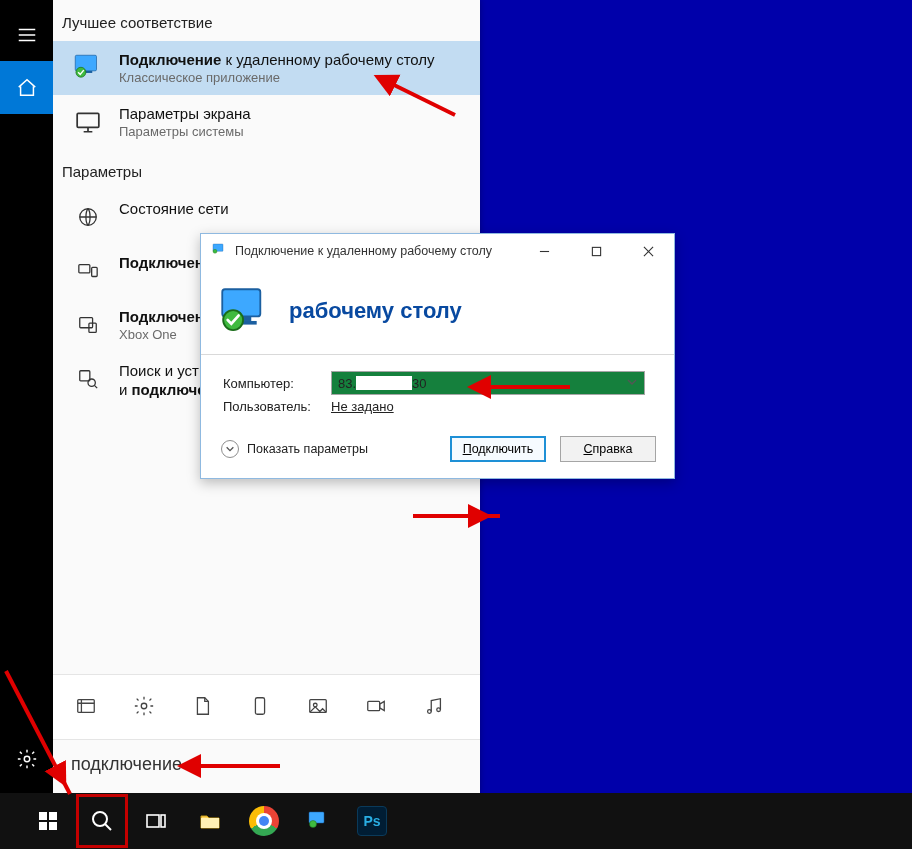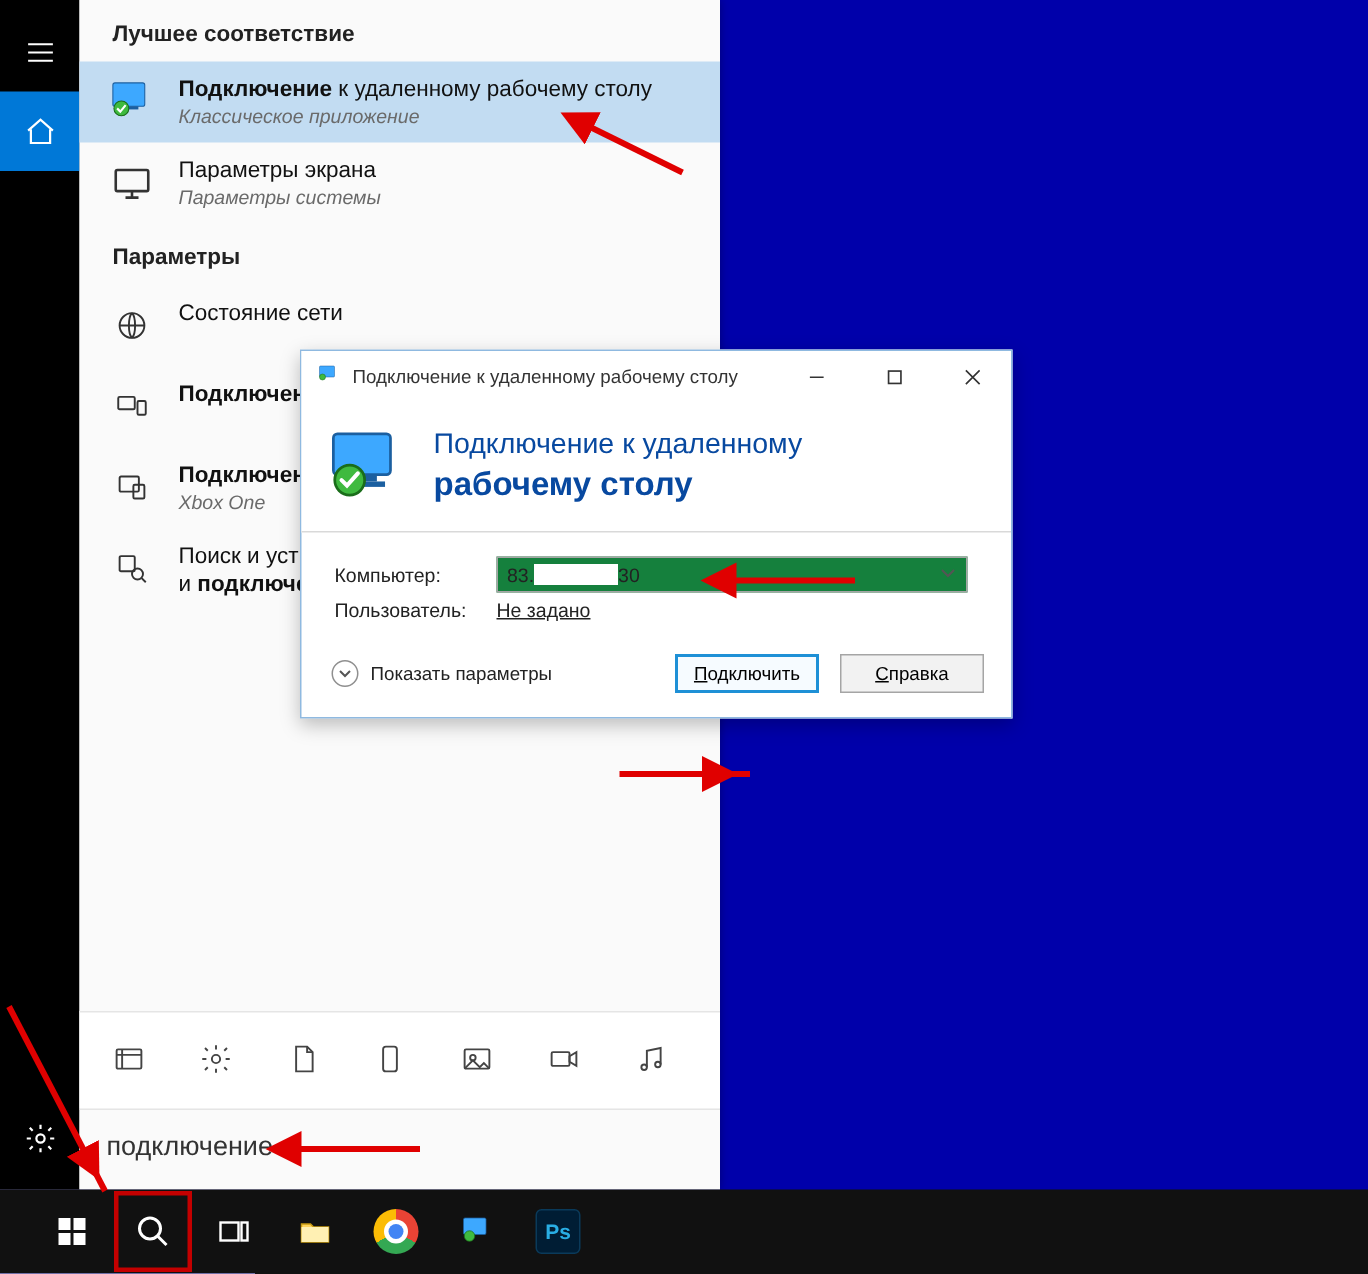--- a/index.html
+++ b/index.html
@@ -30,34 +30,34 @@
   }
   .rail-btn.active { background:#0078d7; }
   .rail-btn svg { width:22px; height:22px; fill:none; stroke:#fff; stroke-width:1.6; }
 
   .start-content {
     flex:1; background:#fafafa; display:flex; flex-direction:column;
     color:#222;
     position:relative;
   }
   .section-header {
-    padding:14px 22px 10px; font-size:15px; font-weight:700; color:#222;
+    padding:14px 9px 10px; font-size:15px; font-weight:400; color:#222;
   }
   .result-item {
     display:flex; padding:10px 18px; gap:14px; align-items:flex-start;
     cursor:pointer;
   }
   .result-item.selected { background:#c2dcf2; }
   .result-icon {
     width:34px; height:34px; flex:0 0 34px; display:flex; align-items:center; justify-content:center;
   }
   .result-text { display:flex; flex-direction:column; gap:2px; }
   .result-title { font-size:15px; color:#111; }
   .result-title .bold { font-weight:600; }
-  .result-sub { font-size:13px; color:#6a6a6a;font-style:italic; }
+  .result-sub { font-size:13px; color:#6a6a6a; }
 
   .filters-strip {
     margin-top:auto;
     border-top:1px solid #e5e5e5;
     padding:8px 10px 10px;
     display:flex; gap:12px; align-items:center;
     background:#fff;
   }
   .filter-btn {
     width:46px; height:46px; display:flex; align-items:center; justify-content:center; cursor:pointer;
@@ -347,21 +347,20 @@
     <div class="rdp-banner-icon">
       <svg viewBox="0 0 64 64" width="58" height="58">
         <rect x="8" y="8" width="42" height="30" rx="3" fill="#3da8ff" stroke="#1b5fa0" stroke-width="2"></rect>
         <rect x="18" y="38" width="22" height="5" fill="#1b5fa0"></rect>
         <rect x="12" y="43" width="34" height="4" fill="#1b5fa0"></rect>
         <circle cx="20" cy="42" r="11" fill="#3fba3f" stroke="#1a6d1a" stroke-width="2"></circle>
         <path d="M14 42l4 4 8-9" stroke="#fff" stroke-width="3" fill="none" stroke-linecap="round"></path>
       </svg>
     </div>
     <div class="rdp-banner-text">
-      <div>Подключение к удаленному</div>
       <div class="line2">рабочему столу</div>
     </div>
   </div>
 
   <div class="rdp-body">
     <div class="rdp-row">
       <div class="rdp-label">Компьютер:</div>
       <div class="rdp-combo">
         <span>83.</span>
         <span style="display:inline-block;width:56px;height:14px;background:#fff;"></span>

